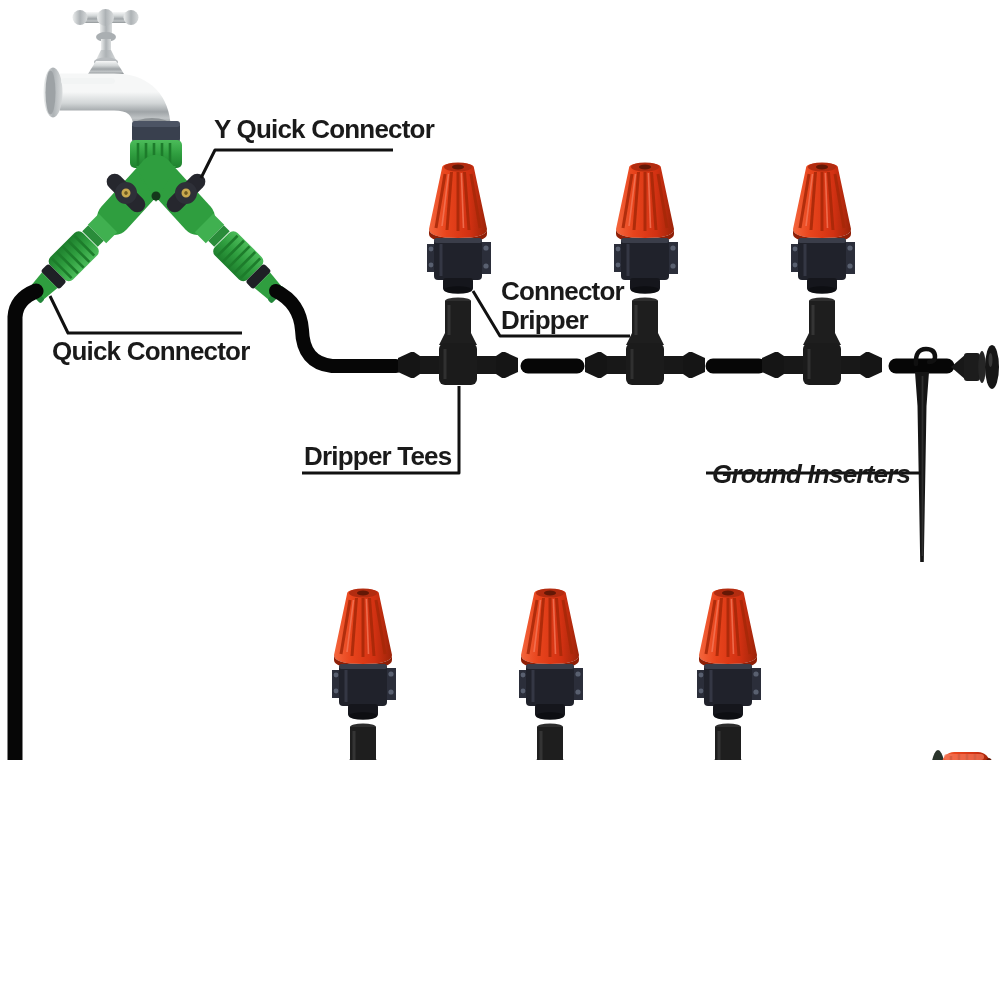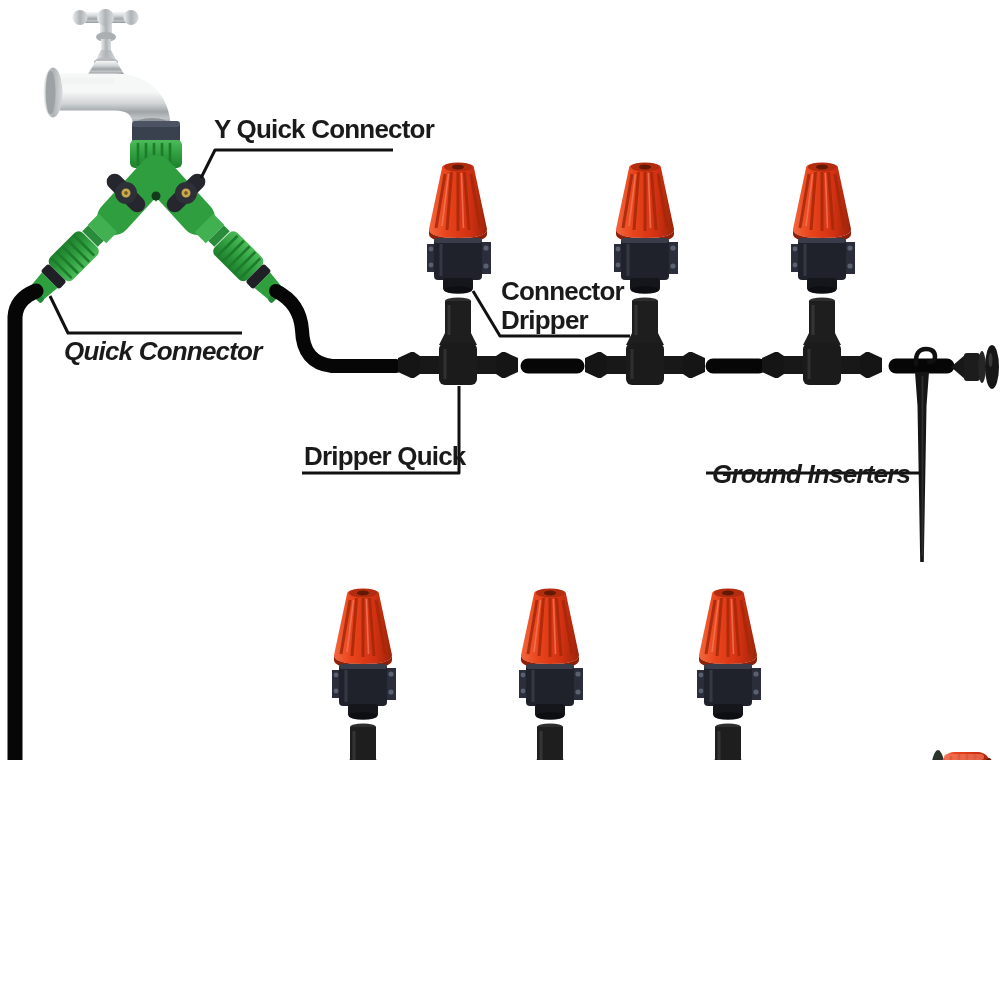--- a/index.html
+++ b/index.html
@@ -206,24 +206,24 @@
     <polyline points="201,178 215,150 393,150"></polyline>
     <polyline points="50,296 68,333 242,333"></polyline>
     <polyline points="473,291 500,336 630,336"></polyline>
     <polyline points="459,386 459,473 302,473"></polyline>
     <polyline points="706,473 921,473"></polyline>
   </g>
 </svg>
 
 <div class="label" style="left:214px;top:115px;">Y Quick Connector</div>
 
-<div class="label" style="left:64px;top:337px;font-style:italic;">Quick Connector</div>
+<div class="label" style="left:52px;top:337px;">Quick Connector</div>
 
 <div class="label" style="left:501px;top:277px;">
   <div>Connector</div>
   <div>Dripper</div>
 </div>
 
-<div class="label" style="left:304px;top:442px;">Dripper Quick</div>
+<div class="label" style="left:304px;top:442px;">Dripper Tees</div>
 
 <div class="label" style="left:712px;top:460px;font-style:italic;">Ground Inserters</div>
 
 </div>
 
 </body></html>

